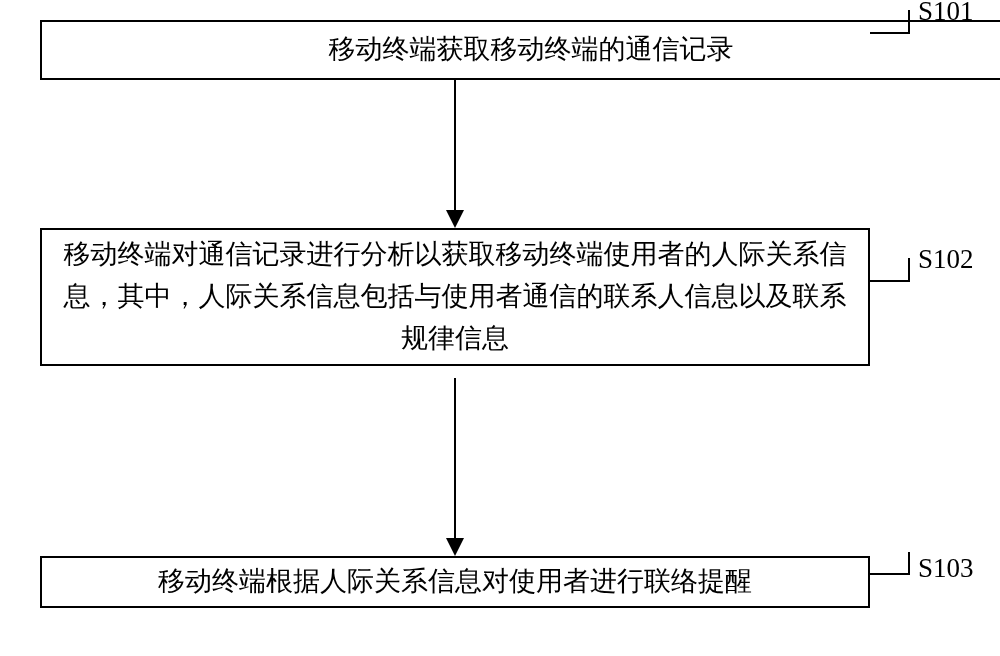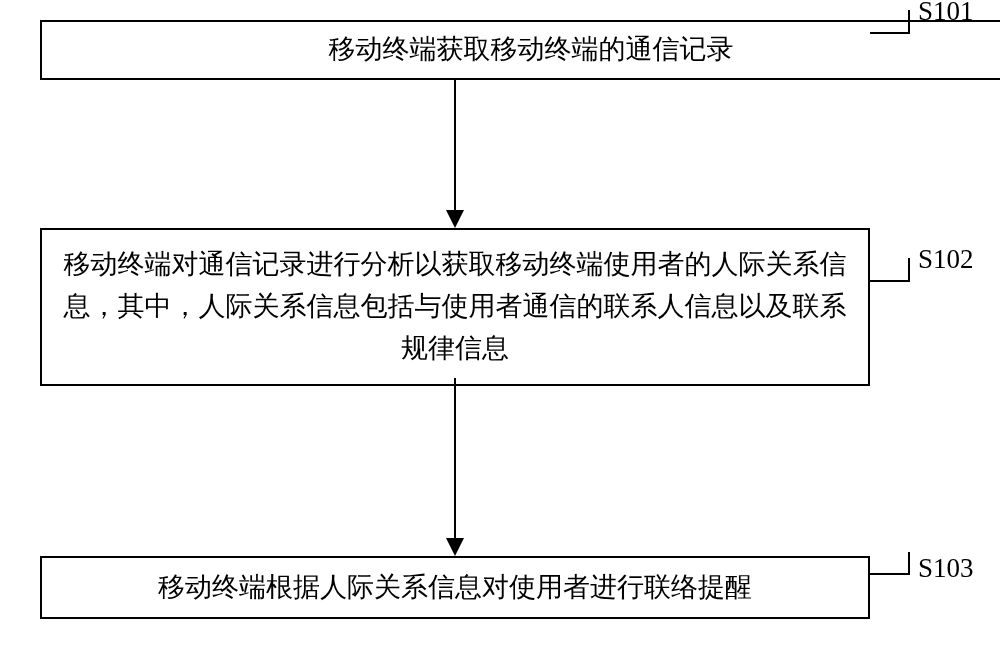--- a/index.html
+++ b/index.html
@@ -65,32 +65,32 @@
     <span>移动终端获取移动终端的通信记录</span>
   </div>
 
   <div class="lead-line" style="left:870px; top:32px; width:40px; height:2px;"></div>
   <div class="lead-line" style="left:908px; top:10px; width:2px; height:24px;"></div>
   <div class="step-label" style="left:918px; top:-2px;">S101</div>
 
   <div class="arrow-line" style="top:80px; height:130px; left:455px;"></div>
   <div class="arrow-head" style="top:210px; left:455px;"></div>
 
-  <div class="step-box" style="left:40px; top:228px; width:830px; height:158px;">
+  <div class="step-box" style="left:40px; top:228px; width:830px; height:138px;">
     <span>移动终端对通信记录进行分析以获取移动终端使用者的人际关系信息，其中，人际关系信息包括与使用者通信的联系人信息以及联系规律信息</span>
   </div>
 
   <div class="lead-line" style="left:870px; top:280px; width:40px; height:2px;"></div>
   <div class="lead-line" style="left:908px; top:258px; width:2px; height:24px;"></div>
   <div class="step-label" style="left:918px; top:246px;text-align:right;">S102</div>
 
   <div class="arrow-line" style="top:378px; height:160px; left:455px;"></div>
   <div class="arrow-head" style="top:538px; left:455px;"></div>
 
-  <div class="step-box" style="left:40px; top:556px; width:830px; height:63px;">
+  <div class="step-box" style="left:40px; top:556px; width:830px; height:52px;">
     <span>移动终端根据人际关系信息对使用者进行联络提醒</span>
   </div>
 
   <div class="lead-line" style="left:870px; top:573px; width:40px; height:2px;"></div>
   <div class="lead-line" style="left:908px; top:552px; width:2px; height:23px;"></div>
   <div class="step-label" style="left:918px; top:540px;margin-top:15px;">S103</div>
 
 </div>
 
 </body></html>

